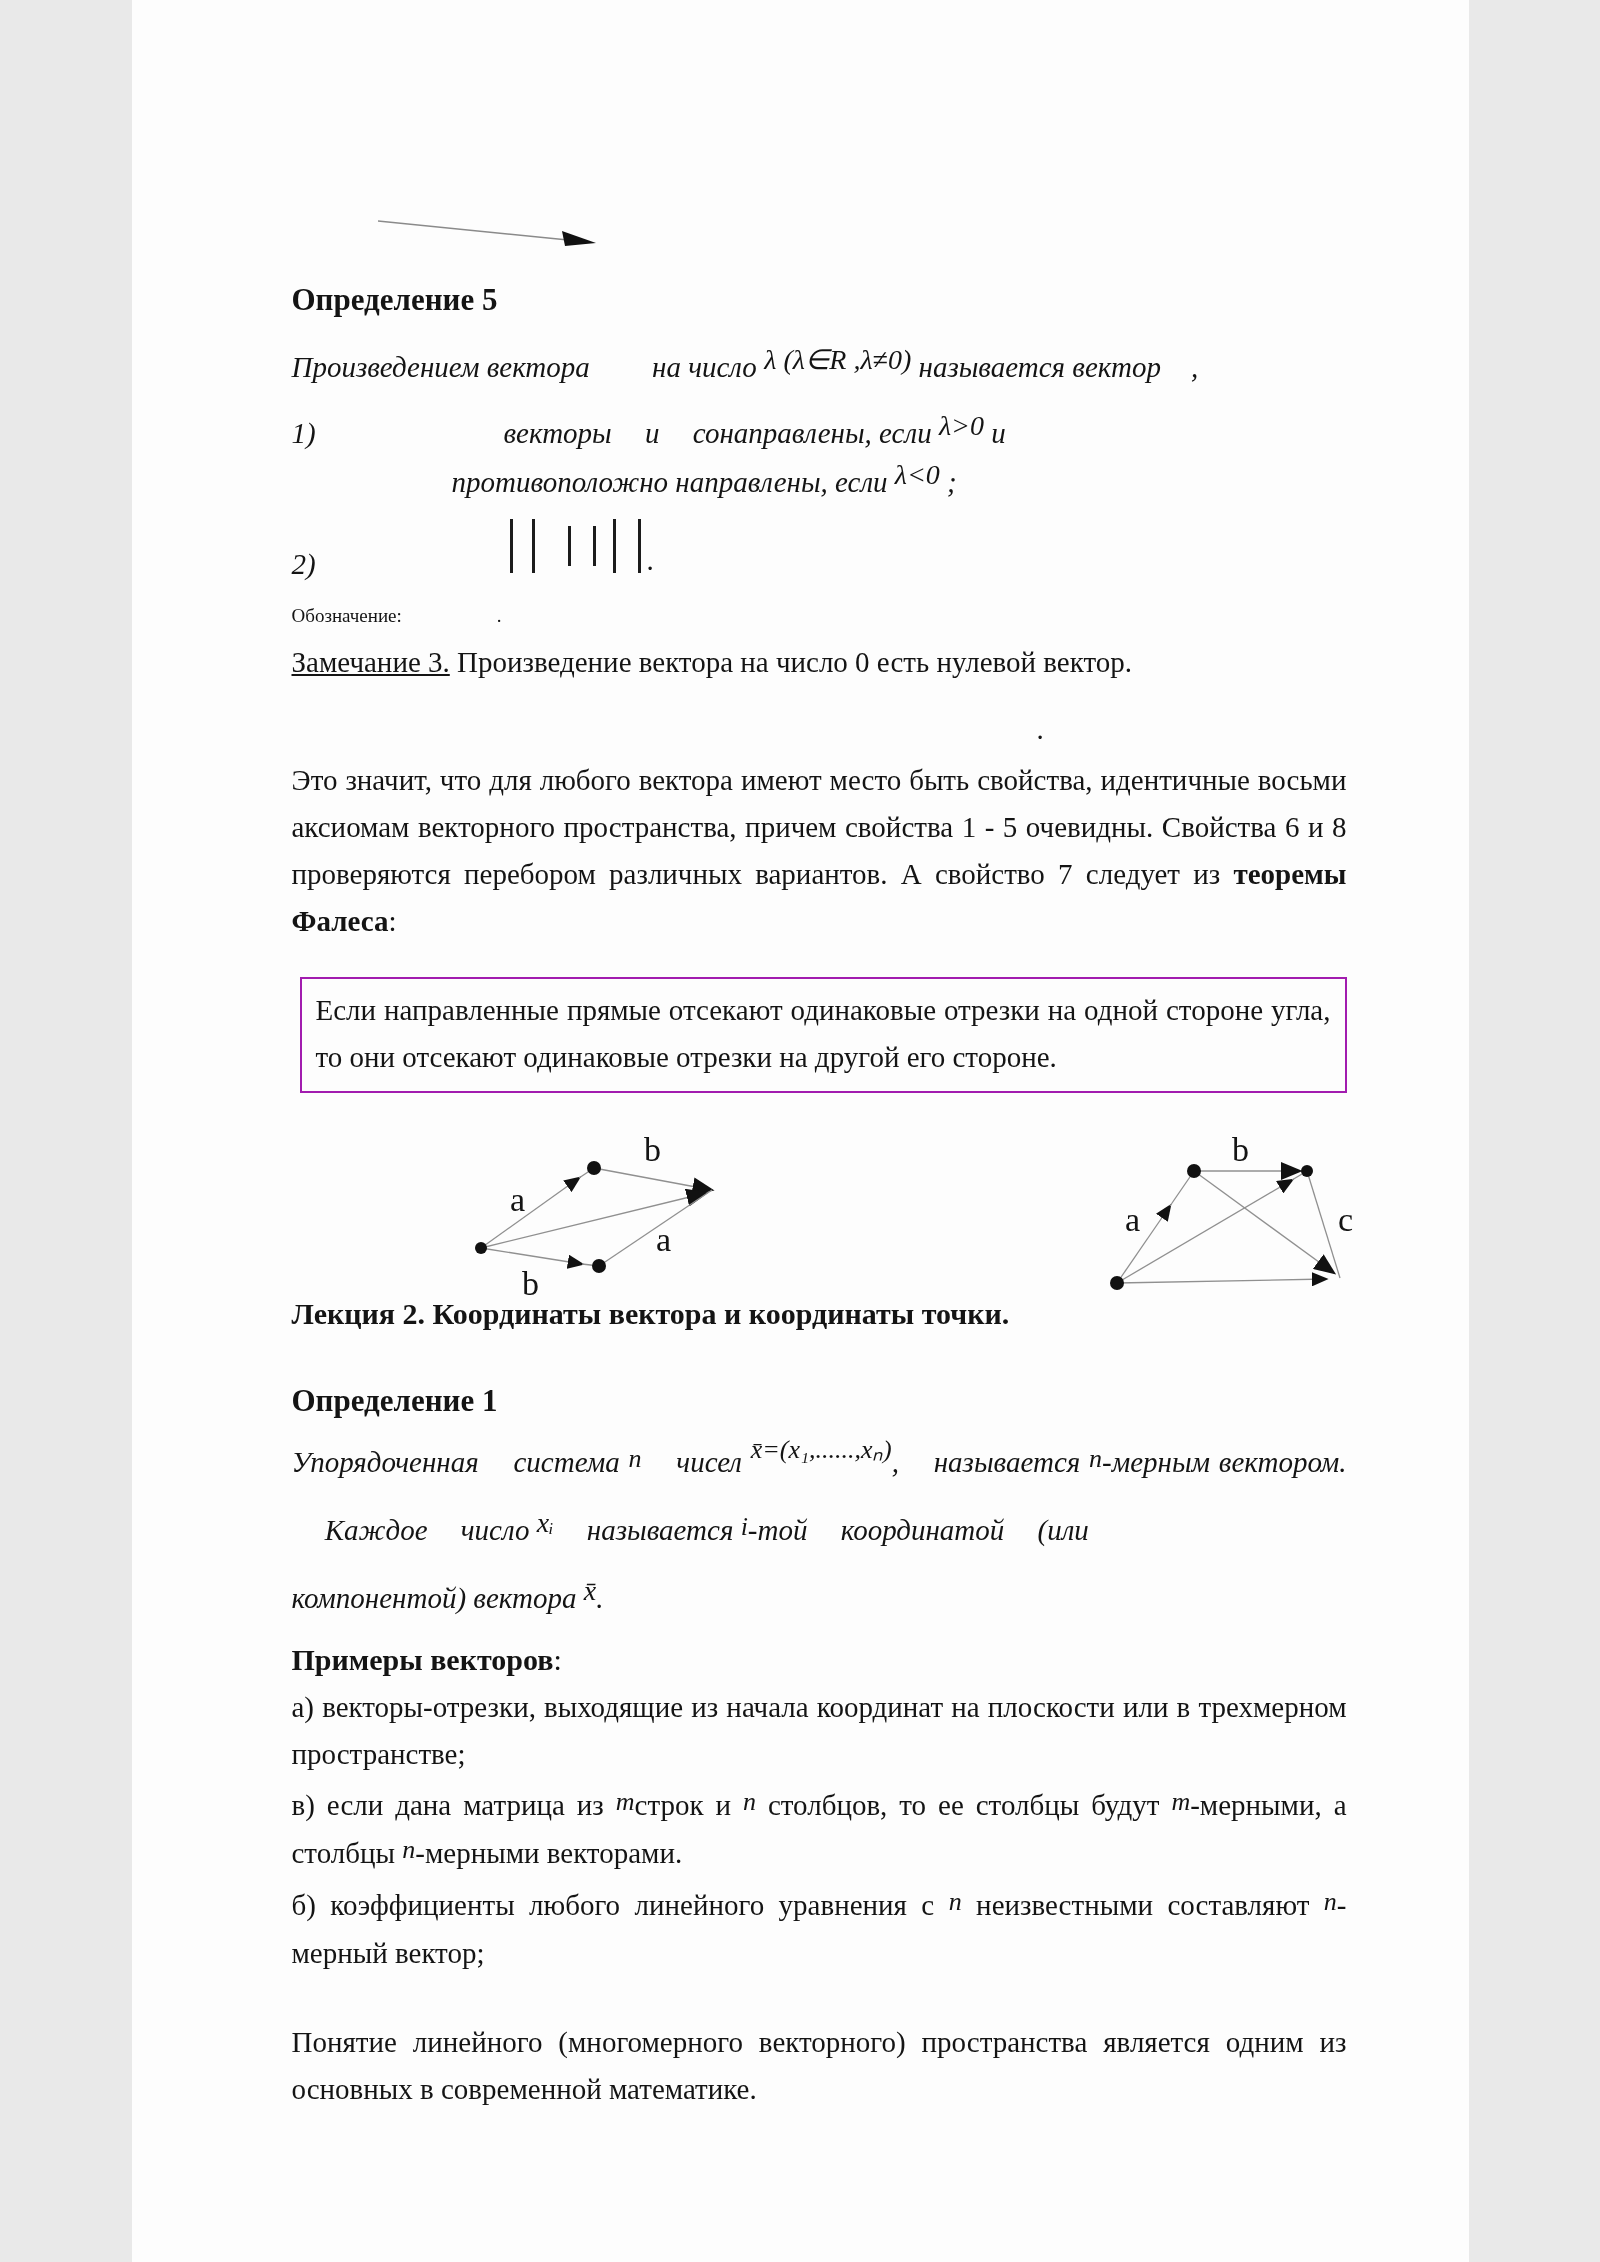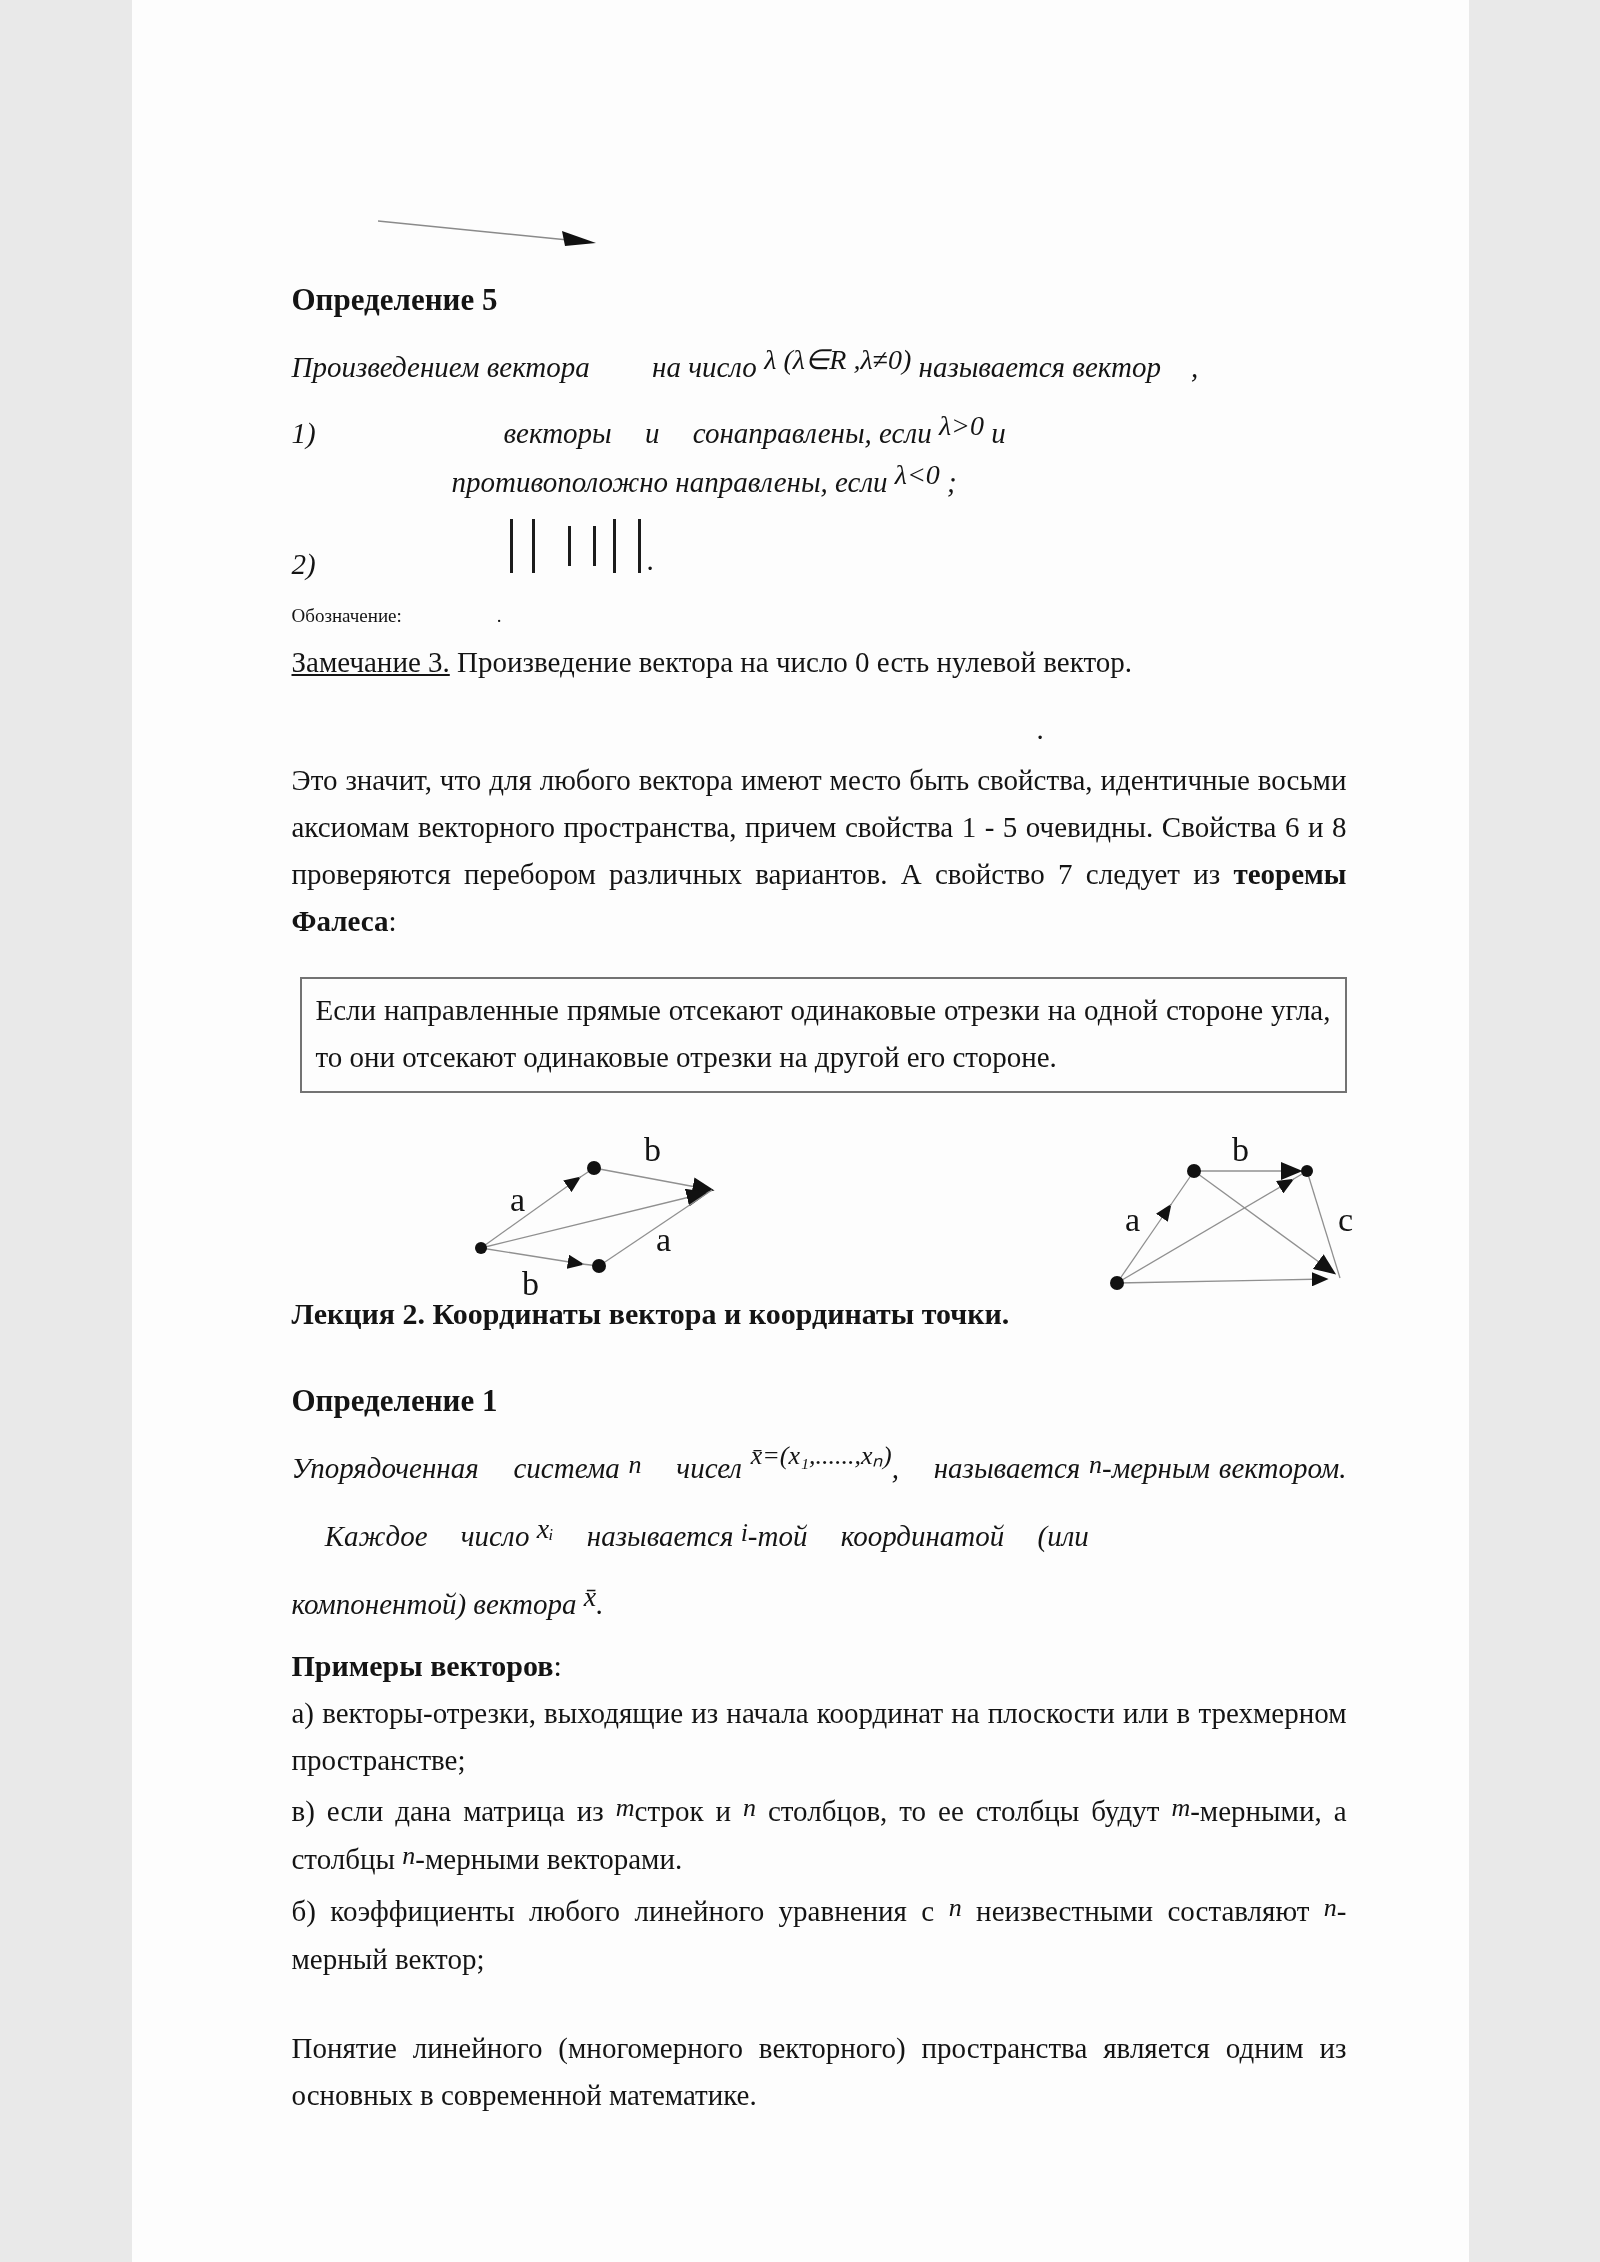--- a/index.html
+++ b/index.html
@@ -37,26 +37,26 @@
   .vbar.tall { height:54px; }
   .vbar.short { height:40px; }
   .bars .enddot { align-self:flex-end; margin-left:6px; font-size:29px; }
   .notation-line { font-size:19px; line-height:46px; }
   .remark-line { font-size:29px; line-height:46px; margin-bottom:28px; }
   .underlined { text-decoration:underline; }
   .stray-line { height:44px; font-size:29px; }
   .stray-line span { margin-left:745px; }
   .props-para { margin-bottom:32px; }
   .thales-box {
-    border:2px solid #737373; margin-left:8px; margin-bottom:30px;
+    border:2px solid #a21caf; margin-left:8px; margin-bottom:30px;
     padding:8px 14px 10px 14px; font-size:29px; line-height:47px; text-align:justify;
   }
   .diagrams { display:block; }
   .lecture-heading { text-align:left; font-size:30px; font-weight:bold; line-height:42px; margin-top:-10px; margin-bottom:46px; }
-  .def1-title { margin-bottom:14px; }
+  .def1-title { margin-bottom:8px; }
   .def1-p { font-size:29px; line-height:66px; text-align:justify; font-style:italic; margin-bottom:4px; }
   .examples-title { font-size:30px; line-height:48px; }
   .example-item { margin-bottom:4px; }
   .closing { margin-top:42px; }
   svg text { font-family:"Liberation Serif", serif; fill:#141414; }
 </style>
 </head>
 <body>
 
 <div class="page">

